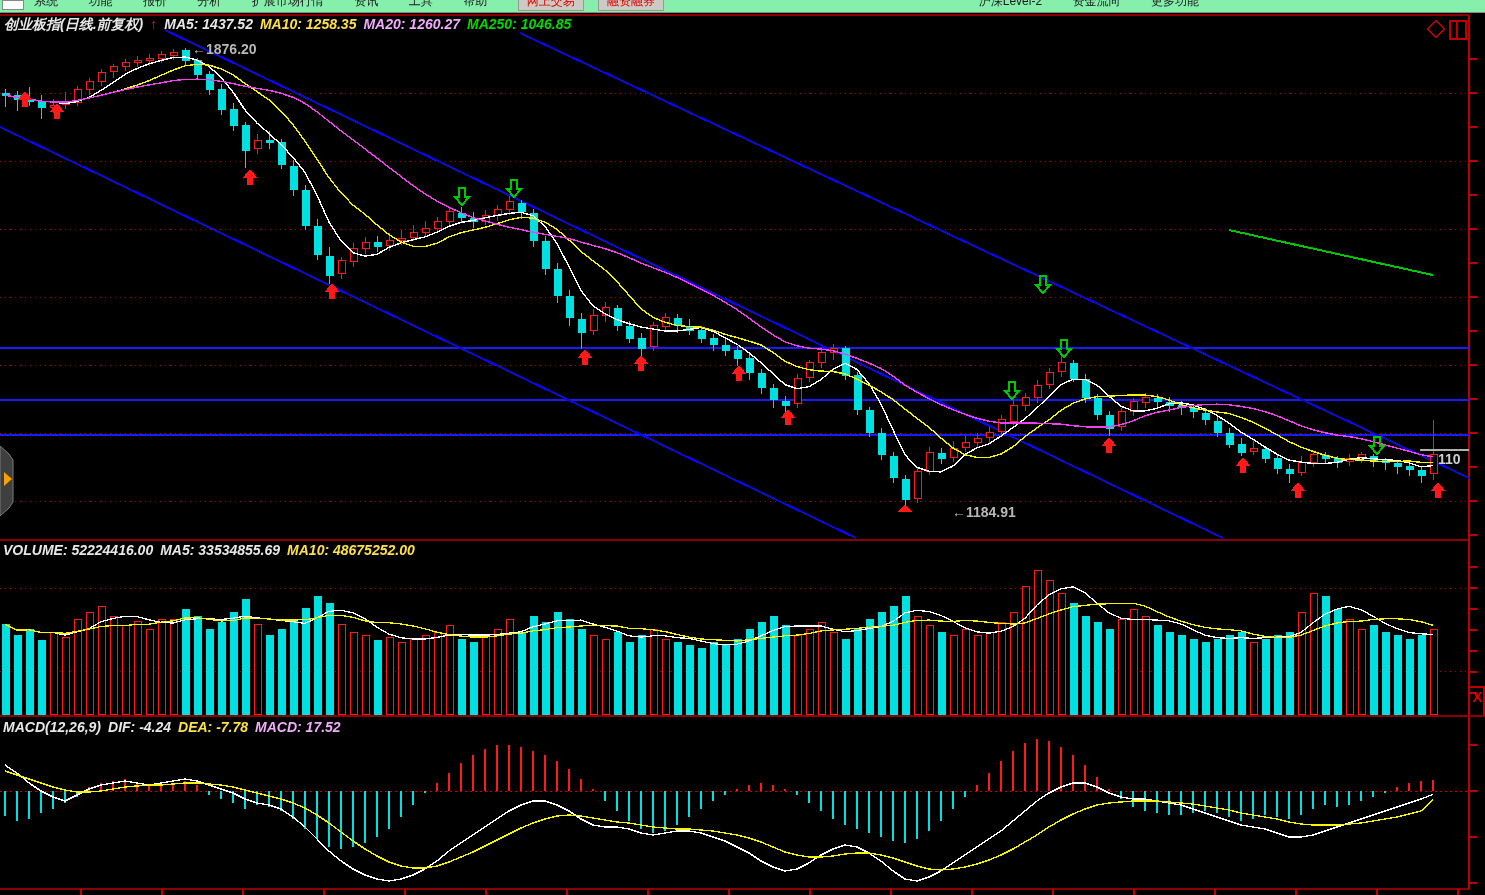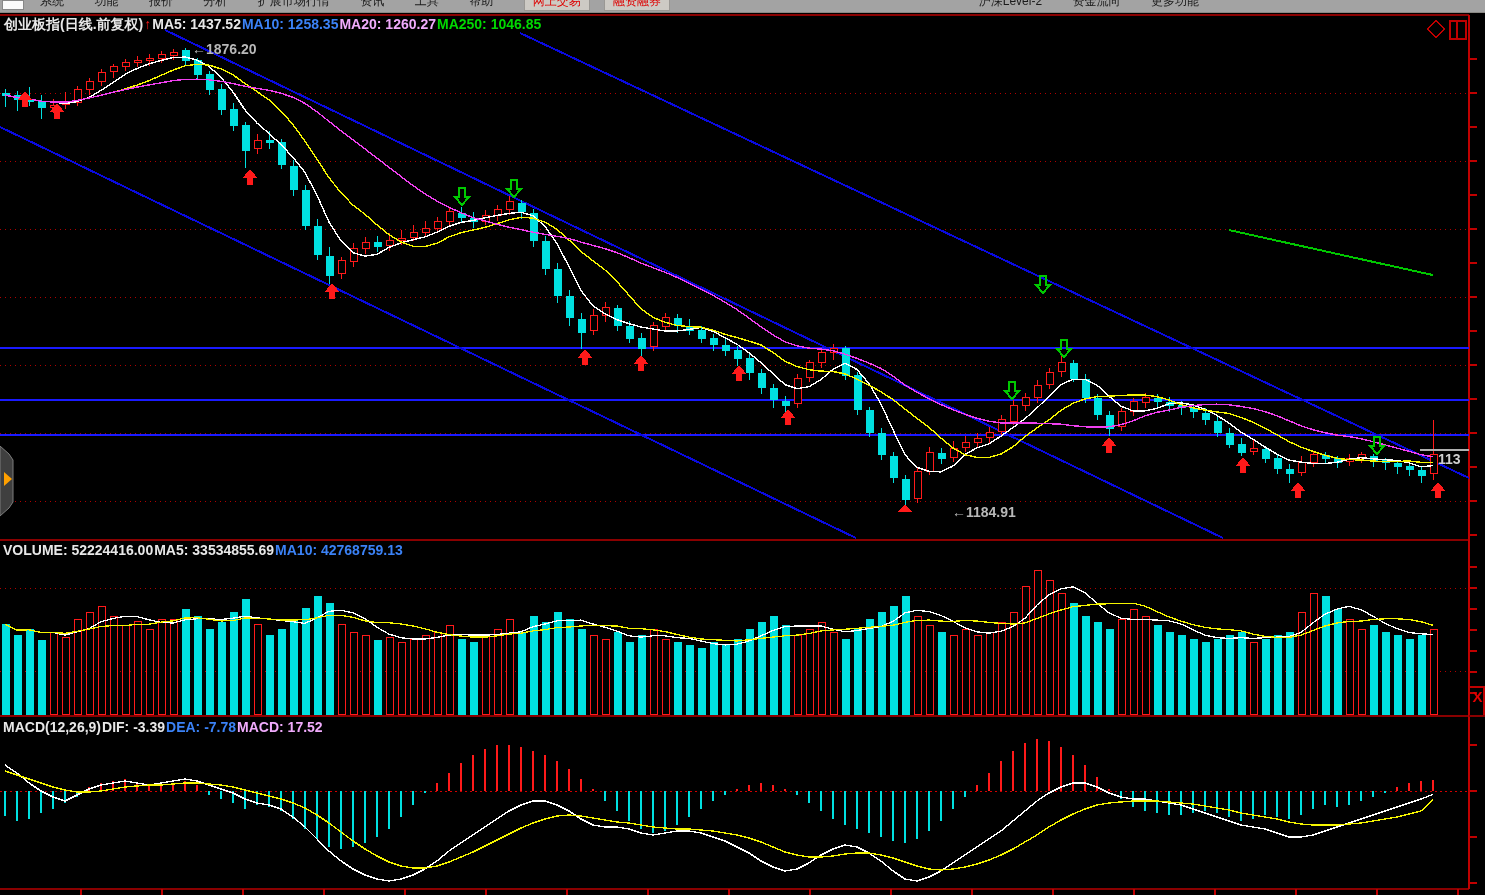--- a/index.html
+++ b/index.html
@@ -1,35 +1,35 @@
 <!DOCTYPE html>
 <html><head>
 <meta charset="utf-8">
 <style>
   * { margin:0; padding:0; box-sizing:border-box; }
   html,body { width:1485px; height:895px; background:#000; overflow:hidden;
               font-family:"Liberation Sans", sans-serif; position:relative; }
   
   #menubar { position:absolute; left:0; top:0; width:1485px; height:13px;
-             background:#a3a3a3; border-bottom:1px solid #8a8884; overflow:hidden; z-index:5;padding-left:6px; }
+             background:#86efac; border-bottom:1px solid #8a8884; overflow:hidden; z-index:5; }
   #menurow { position:relative; top:-9px; white-space:nowrap; }
   .menu-item { display:inline-block; font-size:12px; color:#1a1a1a; margin-right:26px; }
   .menu-item.red { color:#d00; border:1px solid #9a9894; background:#cdcac4; padding:0 8px; margin-right:10px; }
   #menu-win-icon { position:absolute; left:2px; top:0; width:22px; height:10px;
                    background:#fbfbfb; border:1px solid #888; }
   #menu-right { position:absolute; right:260px; top:-9px; white-space:nowrap; }
   
   #chart { position:absolute; left:0; top:0; }
   
   .hdr { position:absolute; font-size:14px; font-weight:bold; white-space:nowrap; z-index:4; }
-  .hdr span { margin-right:1px; }
+  .hdr span { margin-right:7px;font-style:italic; }
   #price-hdr { left:4px; top:16px; }
   #vol-hdr   { left:3px; top:542px; }
   #macd-hdr  { left:3px; top:719px; }
-  .t-white { color:#e8e8e8; } .t-yellow { color:#3b82f6; }
+  .t-white { color:#e8e8e8; } .t-yellow { color:#fde047; }
   .t-magenta { color:#f0abfc; } .t-green { color:#00d800; } .t-red { color:#ff1a1a; }
   .px-label { position:absolute; color:#b8b8b8; font-size:14px; font-weight:bold; z-index:3; }
   #high-label { left:192px; top:41px; }
   #low-label  { left:916px; top:504px;margin-left:36px; }
   #last-label { left:1438px; top:451px; color:#cfcfcf; }
   
   #close-x { position:absolute; left:1470px; top:688px; width:15px; height:26px;
              color:#e00000; font-size:15px; font-weight:bold; text-align:center; z-index:4; cursor:pointer; }
   
   #slide-tab { position:absolute; left:0; top:446px; z-index:4; cursor:pointer; }
@@ -644,25 +644,25 @@
     <rect x="1450" y="21" width="16" height="18" fill="none" stroke="#c00000" stroke-width="2"></rect>
     <line x1="1457" y1="21" x2="1457" y2="39" stroke="#c00000" stroke-width="2"></line>
     <line x1="1469" y1="687" x2="1485" y2="687" stroke="#c00000" stroke-width="2"></line>
     <line x1="1484" y1="687" x2="1484" y2="716" stroke="#c00000" stroke-width="2"></line>
     <line x1="1469" y1="716" x2="1485" y2="716" stroke="#8a0000" stroke-width="2"></line>
   </svg>
 
 <div id="price-hdr" class="hdr">
   <span class="t-white">创业板指(日线.前复权)</span><span class="t-red">↑</span><span><span class="t-white">MA5: 1437.52</span><span class="t-yellow">MA10: 1258.35</span><span class="t-magenta">MA20: 1260.27</span><span class="t-green">MA250: 1046.85</span></span>
 </div>
-<div id="vol-hdr" class="hdr"><span><span class="t-white">VOLUME: 52224416.00</span><span class="t-white">MA5: 33534855.69</span><span class="t-yellow">MA10: 42768759.13</span></span></div>
-<div id="macd-hdr" class="hdr"><span><span class="t-white">MACD(12,26,9)</span><span class="t-white">DIF: -3.39</span><span class="t-yellow">DEA: -7.78</span><span class="t-magenta">MACD: 17.52</span></span></div>
+<div id="vol-hdr" class="hdr"><span><span class="t-white">VOLUME: 52224416.00</span><span class="t-white">MA5: 33534855.69</span><span class="t-yellow">MA10: 48675252.00</span></span></div>
+<div id="macd-hdr" class="hdr"><span><span class="t-white">MACD(12,26,9)</span><span class="t-white">DIF: -4.24</span><span class="t-yellow">DEA: -7.78</span><span class="t-magenta">MACD: 17.52</span></span></div>
 
 <div id="high-label" class="px-label">←1876.20</div>
 <div id="low-label" class="px-label">←1184.91</div>
-<div id="last-label" class="px-label">113</div>
+<div id="last-label" class="px-label">110</div>
 
 <div id="close-x">X</div>
 
 <svg id="slide-tab" width="18" height="72">
   <path d="M0,0 L9,8 L13,14 L13,56 L9,62 L0,70 Z" fill="#3f3f3f" stroke="#7d7d7d" stroke-width="1"></path>
   <path d="M4,26 L12,33 L4,40 Z" fill="#ffa000"></path>
 </svg>
 
 </body></html>

